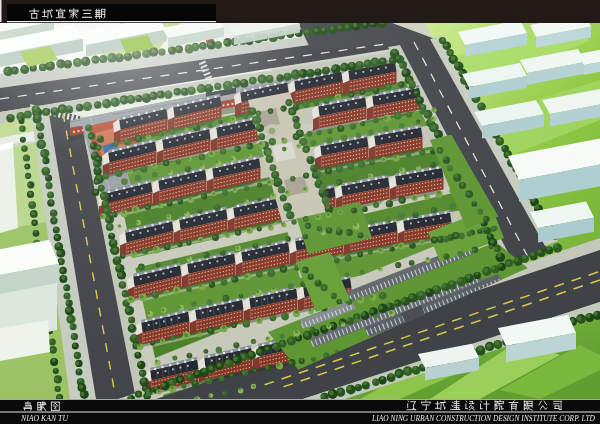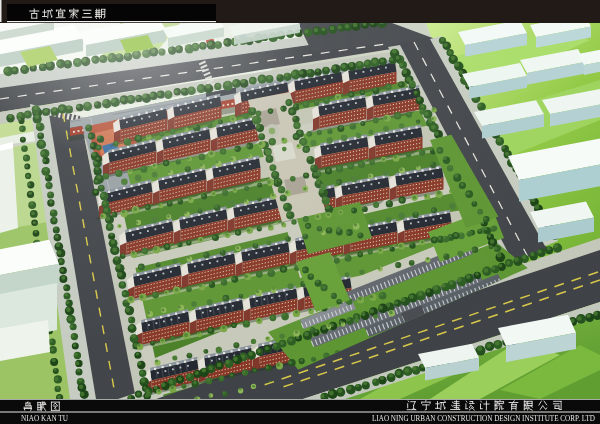--- a/index.html
+++ b/index.html
@@ -1,14 +1,14 @@
 <!DOCTYPE html>
 <html><head><meta charset="utf-8"><style>
 html,body{margin:0;padding:0;background:#fff;}
-.wrap{position:relative;width:600px;height:424px;overflow:hidden;font-family:"Liberation Sans",sans-serif;}
+.wrap{position:relative;width:600px;height:424px;overflow:hidden;font-family:"Liberation Sans",sans-serif;font-style:italic;}
 </style></head><body>
 <div class="wrap">
 <svg width="600" height="424" viewBox="0 0 600 424" xmlns="http://www.w3.org/2000/svg">
 <defs>
 <radialGradient id="soft" cx="22%" cy="6%" r="85%">
 <stop offset="0%" stop-color="#ffffff" stop-opacity="0.42"></stop>
 <stop offset="35%" stop-color="#ffffff" stop-opacity="0.07"></stop>
 <stop offset="100%" stop-color="#ffffff" stop-opacity="0"></stop>
 </radialGradient>
 <linearGradient id="grassTR" x1="0" y1="0" x2="0.6" y2="1">

